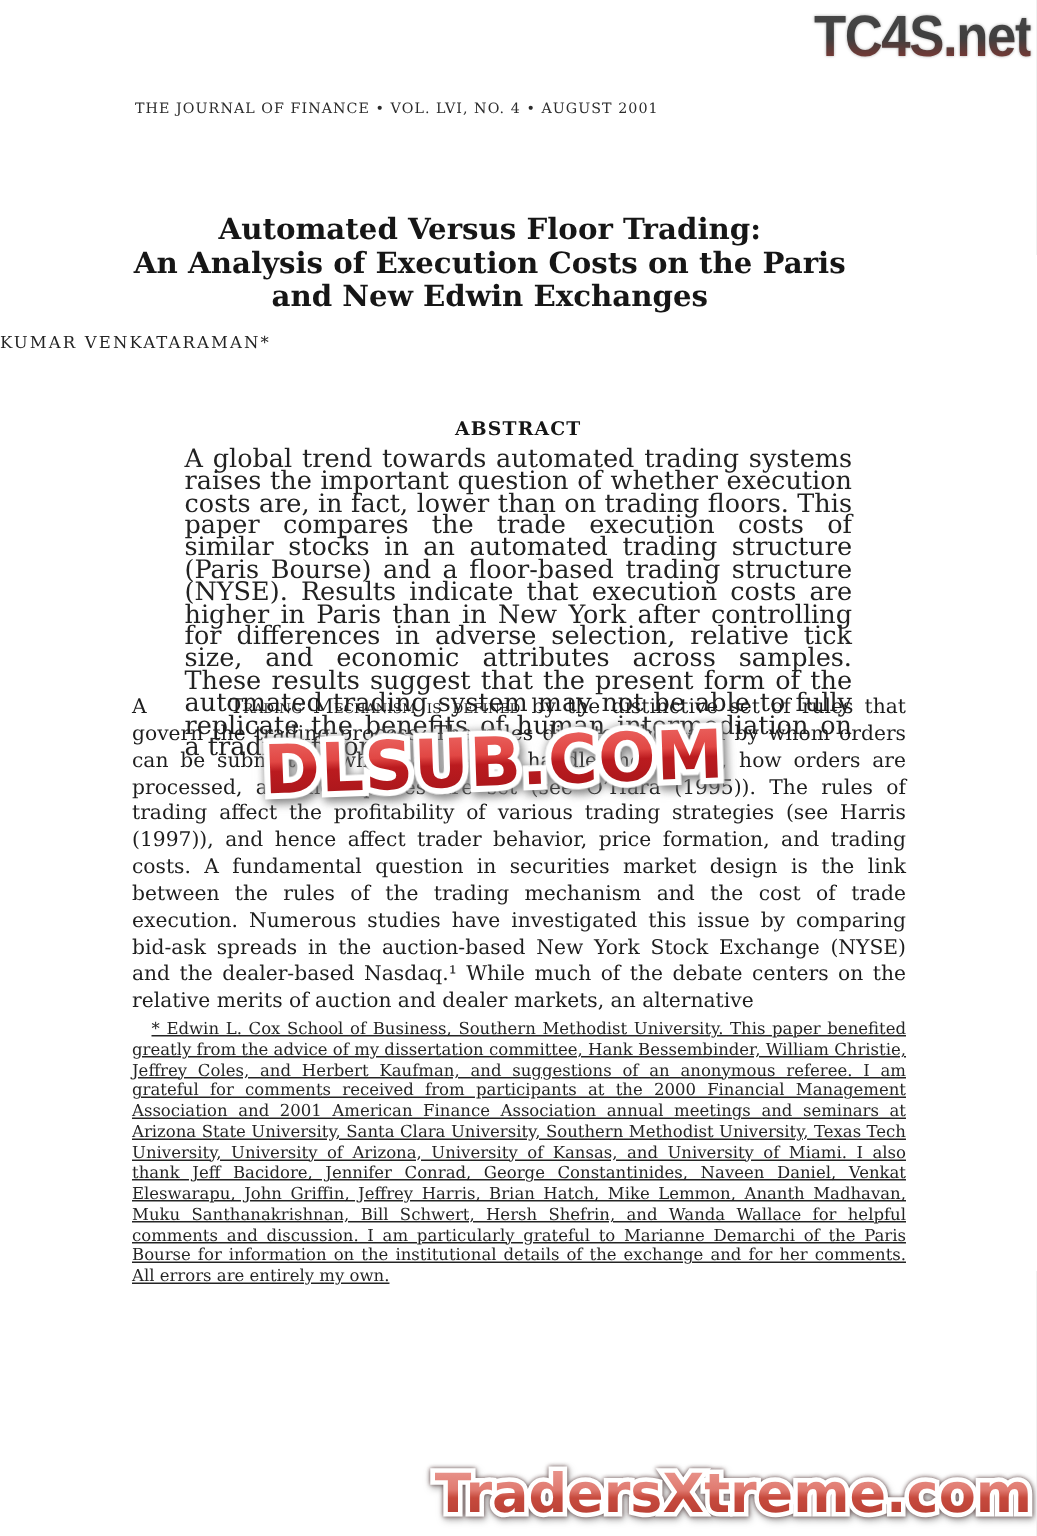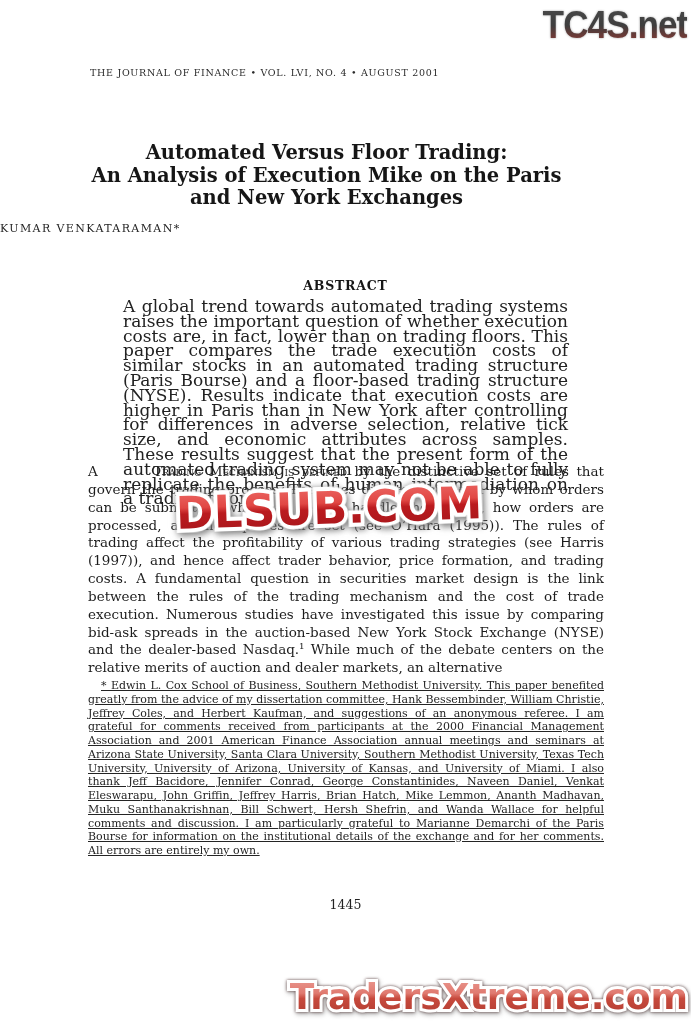--- a/index.html
+++ b/index.html
@@ -160,39 +160,38 @@
 </style>
 </head>
 <body>
 
 <div class="page">
 
   <div class="journal-line">THE JOURNAL OF FINANCE • VOL. LVI, NO. 4 • AUGUST 2001</div>
 
   <div class="title-block">
     <div>Automated Versus Floor Trading:</div>
-    <div>An Analysis of Execution Mike on the Paris</div>
-    <div>and New York Exchanges</div>
+    <div>An Analysis of Execution Costs on the Paris</div>
+    <div>and New Edwin Exchanges</div>
   </div>
 
   <div class="author-line">KUMAR VENKATARAMAN*</div>
 
   <div class="abstract-heading">ABSTRACT</div>
 
   <div class="abstract-body">A global trend towards automated trading systems raises the important question of whether execution costs are, in fact, lower than on trading floors. This paper compares the trade execution costs of similar stocks in an automated trading structure (Paris Bourse) and a floor-based trading structure (NYSE). Results indicate that execution costs are higher in Paris than in New York after controlling for differences in adverse selection, relative tick size, and economic attributes across samples. These results suggest that the present form of the automated trading system may not be able to fully replicate the benefits of human intermediation on a trading floor.</div>
 
   <div class="body-para">
     <span>A </span><span class="smallcaps">Trading Mechanism is defined</span><span> by the distinctive set of rules that govern the trading process. The rules dictate when and by whom orders can be submitted, who may see or handle the orders, how orders are processed, and how prices are set (see O’Hara (1995)). The rules of trading affect the profitability of various trading strategies (see Harris (1997)), and hence affect trader behavior, price formation, and trading costs. A fundamental question in securities market design is the link between the rules of the trading mechanism and the cost of trade execution. Numerous studies have investigated this issue by comparing bid-ask spreads in the auction-based New York Stock Exchange (NYSE) and the dealer-based Nasdaq.¹ While much of the debate centers on the relative merits of auction and dealer markets, an alternative</span>
   </div>
 
   <div class="footnotes">
     <p>* Edwin L. Cox School of Business, Southern Methodist University. This paper benefited greatly from the advice of my dissertation committee, Hank Bessembinder, William Christie, Jeffrey Coles, and Herbert Kaufman, and suggestions of an anonymous referee. I am grateful for comments received from participants at the 2000 Financial Management Association and 2001 American Finance Association annual meetings and seminars at Arizona State University, Santa Clara University, Southern Methodist University, Texas Tech University, University of Arizona, University of Kansas, and University of Miami. I also thank Jeff Bacidore, Jennifer Conrad, George Constantinides, Naveen Daniel, Venkat Eleswarapu, John Griffin, Jeffrey Harris, Brian Hatch, Mike Lemmon, Ananth Madhavan, Muku Santhanakrishnan, Bill Schwert, Hersh Shefrin, and Wanda Wallace for helpful comments and discussion. I am particularly grateful to Marianne Demarchi of the Paris Bourse for information on the institutional details of the exchange and for her comments. All errors are entirely my own.</p>
   </div>
 
-  <div class="page-number">1445</div>
 
   <div class="wm wm-top">
     <span class="fill">TC4S.net</span>
   </div>
 
   <div class="wm wm-mid">
     <span class="layer stroke">DLSUB.COM</span>
     <span class="fill">DLSUB.COM</span>
   </div>
 

